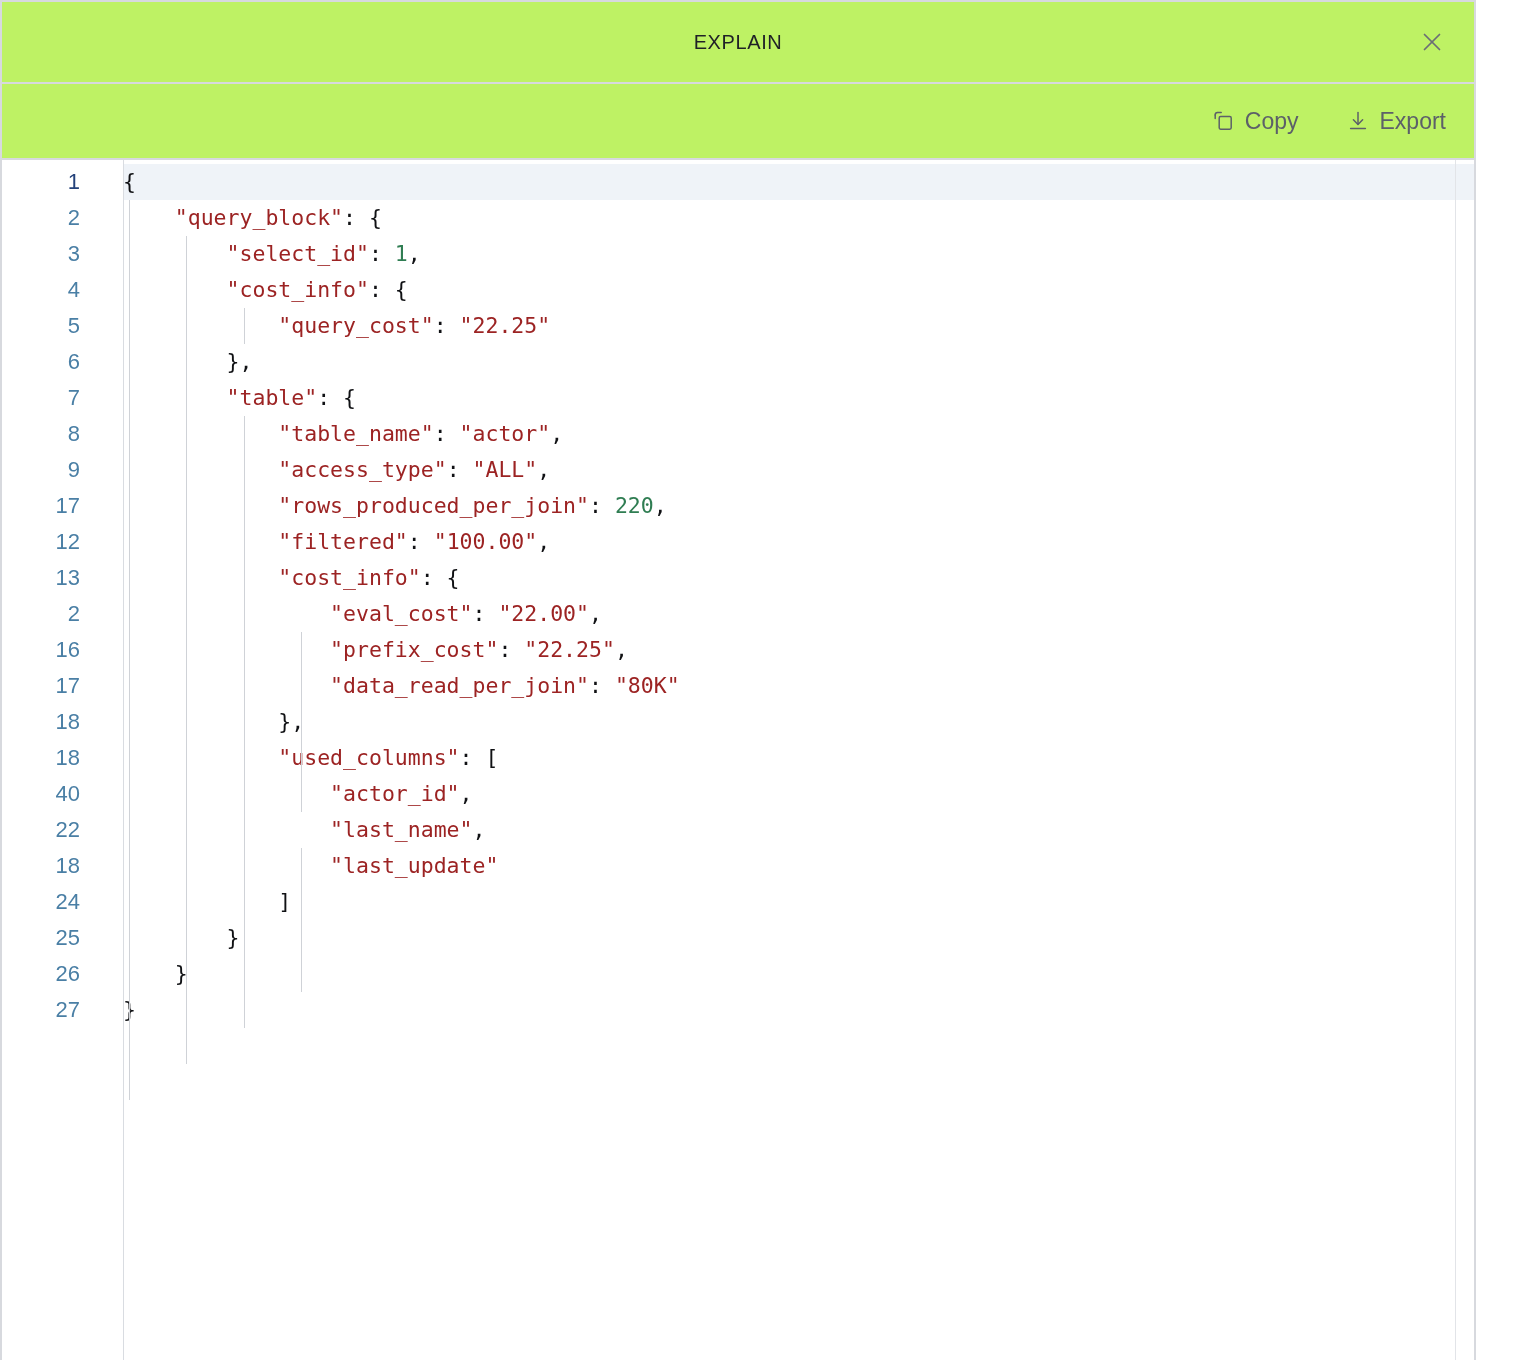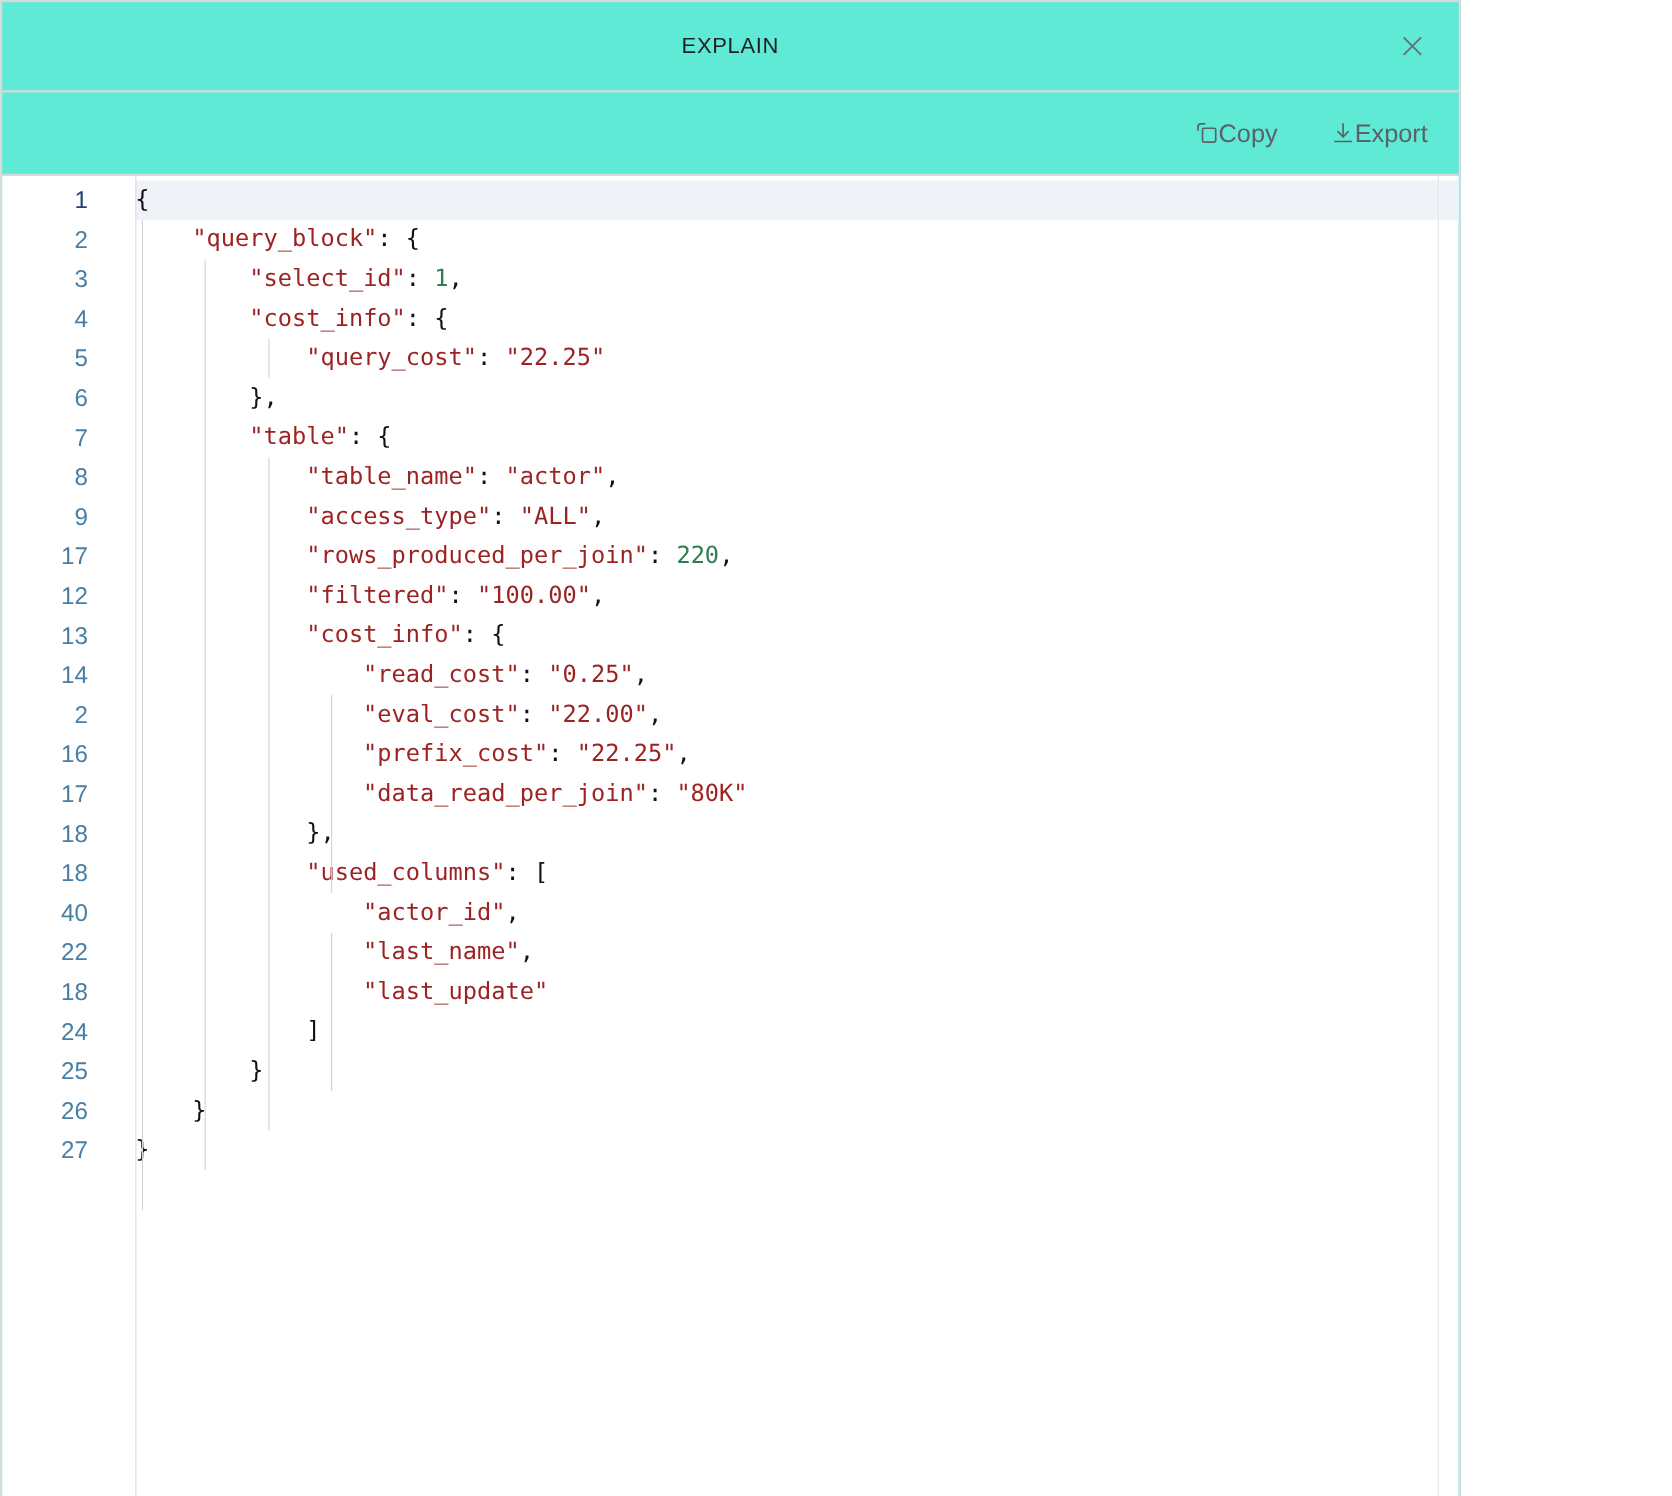--- a/index.html
+++ b/index.html
@@ -8,24 +8,24 @@
     background: #ffffff;
   }
   body {
     width: 1520px;
     height: 1360px;
     font-family: "Liberation Sans", sans-serif;
     overflow: hidden;
     -webkit-font-smoothing: antialiased;
   }
   .dialog {
-    width: 1328px;
+    width: 1476px;
     height: 1360px;
     box-sizing: border-box;
-    background: #5eead4;
+    background: #bef264;
     border-top: 2px solid #d7d9de;
     border-left: 2px solid #d7d9de;
     border-right: 2px solid #d7d9de;
     display: flex;
     flex-direction: column;
     position: relative;
   }
 
   
   .titlebar {
@@ -64,20 +64,21 @@
     border-bottom: 2px solid #d7d9de;
     display: flex;
     align-items: center;
     justify-content: flex-end;
     padding-right: 26px;
     box-sizing: border-box;
   }
   .tool-btn {
     display: flex;
     align-items: center;
+    gap: 11px;
     color: #5c6069;
     font-size: 23px;
     cursor: pointer;
     margin-left: 44px;
     background: none;
     border: none;
     font-family: "Liberation Sans", sans-serif;
     padding: 4px 2px;
   }
   .tool-btn svg { display: block; }
@@ -274,25 +275,20 @@
             <div class="gutter">12</div>
             <div class="gutter-gap"></div>
             <div class="code-cell">            <span class="k">"filtered"</span><span class="p">: </span><span class="s">"100.00"</span><span class="p">,</span></div>
           </div>
           <div class="row">
             <div class="gutter">13</div>
             <div class="gutter-gap"></div>
             <div class="code-cell">            <span class="k">"cost_info"</span><span class="p">: {</span></div>
           </div>
           <div class="row">
-            <div class="gutter">14</div>
-            <div class="gutter-gap"></div>
-            <div class="code-cell">                <span class="k">"read_cost"</span><span class="p">: </span><span class="s">"0.25"</span><span class="p">,</span></div>
-          </div>
-          <div class="row">
             <div class="gutter">2</div>
             <div class="gutter-gap"></div>
             <div class="code-cell">                <span class="k">"eval_cost"</span><span class="p">: </span><span class="s">"22.00"</span><span class="p">,</span></div>
           </div>
           <div class="row">
             <div class="gutter">16</div>
             <div class="gutter-gap"></div>
             <div class="code-cell">                <span class="k">"prefix_cost"</span><span class="p">: </span><span class="s">"22.25"</span><span class="p">,</span></div>
           </div>
           <div class="row">

